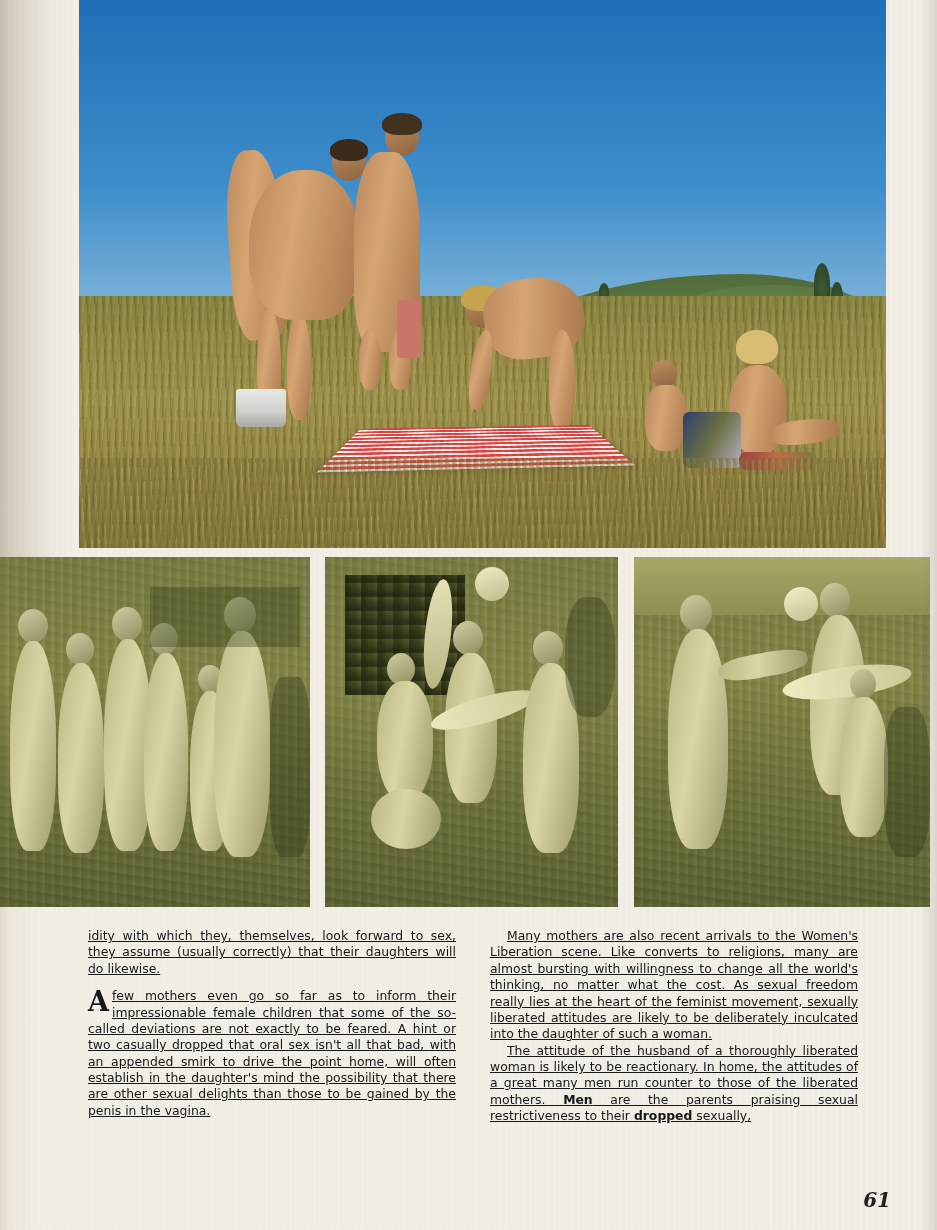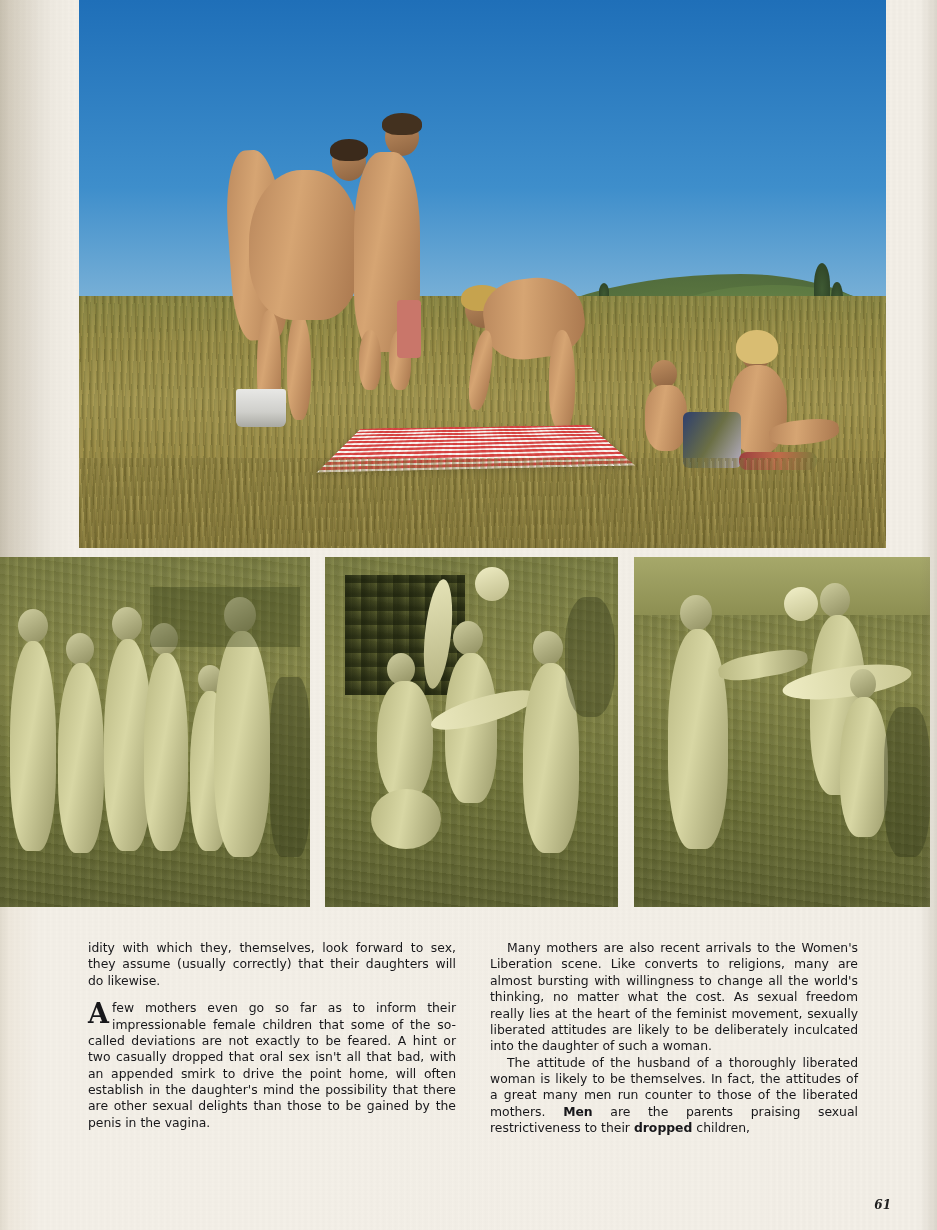--- a/index.html
+++ b/index.html
@@ -151,42 +151,42 @@
     gap: 34px;
     font-family: "DejaVu Sans", sans-serif;
   }
   .col {
     width: 368px;
     font-size: 12.4px;
     line-height: 1.32;
     color: #17171a;
     text-align: justify;
   }
-  .col p { margin: 12px 0 0 0; }
+  .col p { margin: 0 0 0 0; text-decoration: underline; }
   .col p + p { margin-top: 11px; }
   .dropcap {
     float: left;
     font-family: "DejaVu Serif", serif;
     font-size: 27px;
     line-height: 22px;
     font-weight: 700;
     padding: 2px 3px 0 0;
     margin-top: 1px;
   }
   .indent { text-indent: 17px; }
   b { font-weight: 700; }
 
   .folio {
     position: absolute;
     right: 46px;
     bottom: 18px;
     font-family: "DejaVu Serif", serif;
     font-style: italic;
     font-weight: 700;
-    font-size: 12px;
+    font-size: 20px;
     color: #202020;
   }
 
   
   .edge-right {
     position:absolute; right:0; top:0; width:18px; height:100%;
     background: linear-gradient(90deg, rgba(120,110,90,0) 0%, rgba(120,110,90,.18) 100%);
     pointer-events:none;
   }
   .edge-left {
@@ -311,20 +311,20 @@
     <div class="col">
       <p class="tight">idity with which they, themselves, look forward to sex, they assume (usually correctly) that their daughters will do likewise.</p>
       <p>
         <span class="dropcap">A</span><span> few mothers even go so far as to inform their impressionable female children that some of the so-called deviations are not exactly to be feared. A hint or two casually dropped that oral sex isn't all that bad, with an appended smirk to drive the point home, will often establish in the daughter's mind the possibility that there are other sexual delights than those to be gained by the penis in the vagina.</span>
       </p>
     </div>
 
     <div class="col">
       <p class="indent tight">Many mothers are also recent arrivals to the Women's Liberation scene. Like converts to religions, many are almost bursting with willingness to change all the world's thinking, no matter what the cost. As sexual freedom really lies at the heart of the feminist movement, sexually liberated attitudes are likely to be deliberately inculcated into the daughter of such a woman.</p>
       <p class="indent" style="margin-top:0">
-        <span>The attitude of the husband of a thoroughly liberated woman is likely to be themselves. In fact, the attitudes of a great many men run counter to those of the liberated mothers. </span><b>Men</b><span> are the parents praising sexual restrictiveness to their </span><b>dropped</b><span> children,</span>
+        <span>The attitude of the husband of a thoroughly liberated woman is likely to be reactionary. In home, the attitudes of a great many men run counter to those of the liberated mothers. </span><b>Men</b><span> are the parents praising sexual restrictiveness to their </span><b>dropped</b><span> sexually,</span>
       </p>
     </div>
   </div>
 
   <div class="folio">61</div>
   <div class="edge-right"></div>
 </div>
 
 </body></html>

